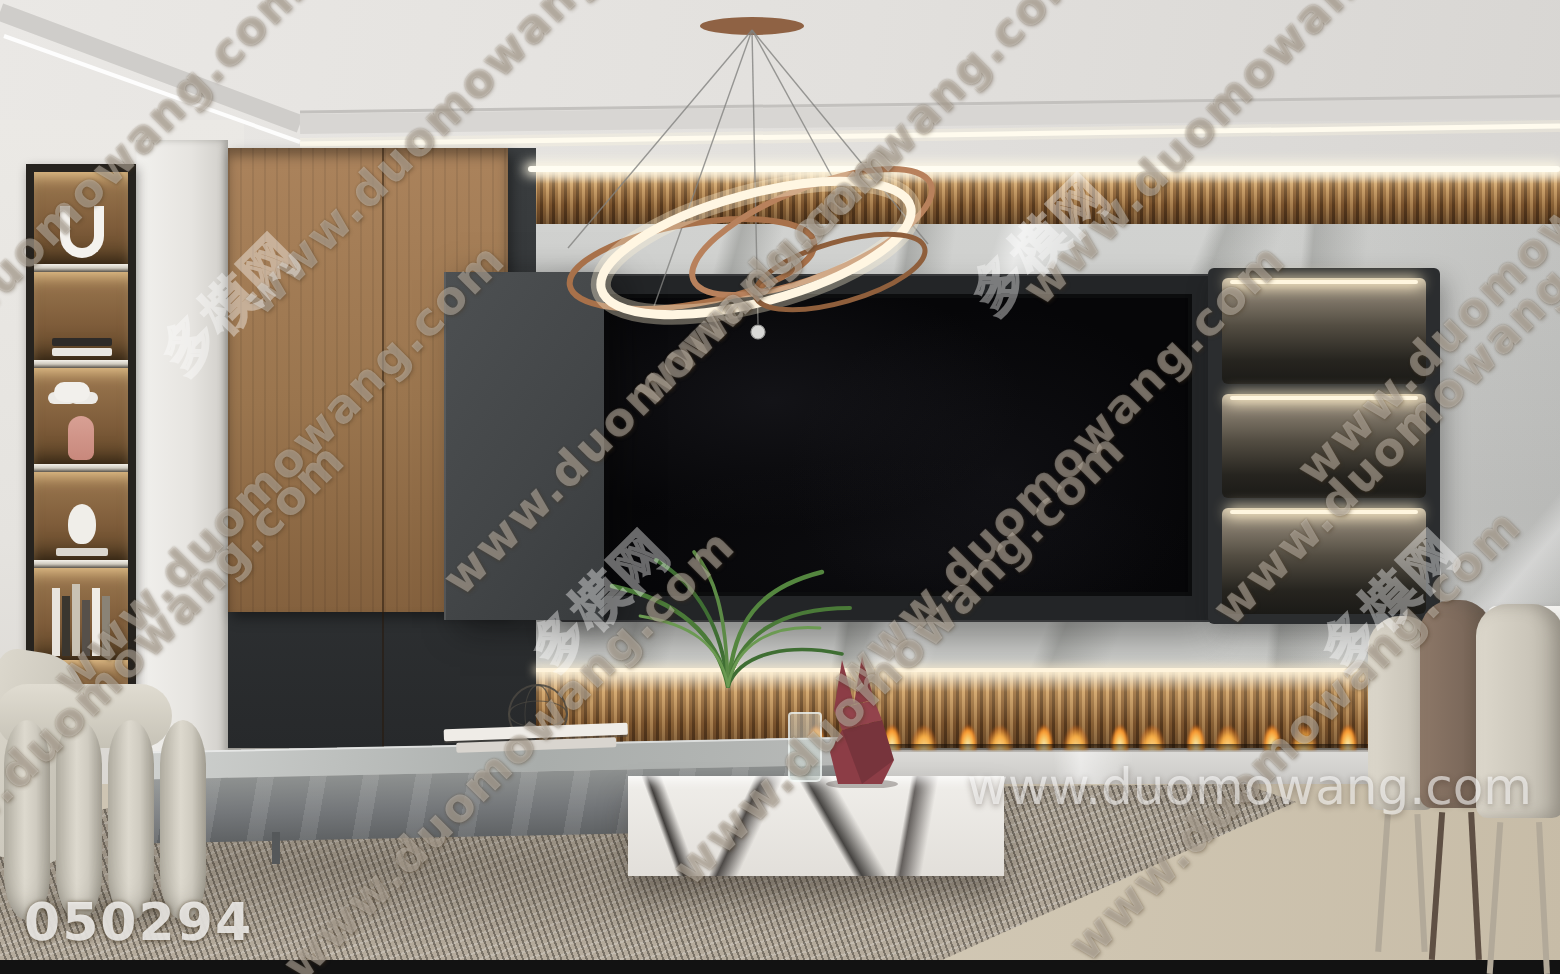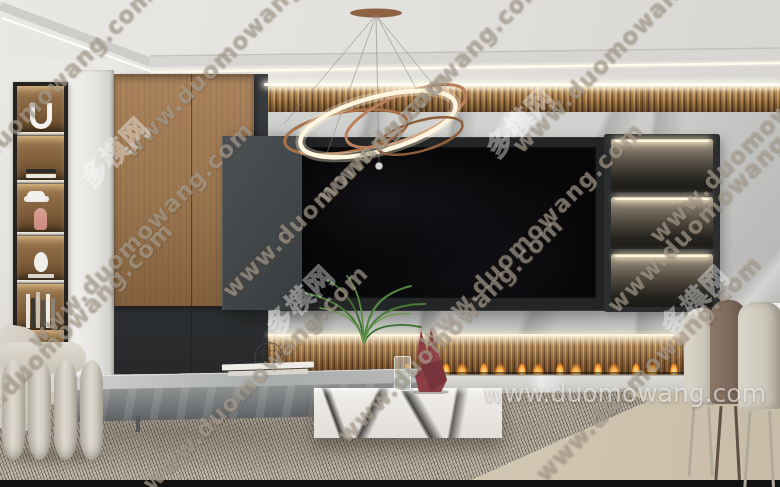--- a/index.html
+++ b/index.html
@@ -363,17 +363,18 @@
   <div class="wm" style="left:720px;top:200px">www.duomowang.com</div>
   <div class="wm" style="left:60px;top:335px">www.duomowang.com</div>
   <div class="wm" style="left:255px;top:378px">www.duomowang.com</div>
   <div class="wm" style="left:450px;top:330px">www.duomowang.com</div>
   <div class="wm" style="left:648px;top:368px">www.duomowang.com</div>
   <div class="wm wm-cn" style="left:115px;top:152px">多模网</div>
   <div class="wm wm-cn" style="left:520px;top:122px">多模网</div>
   <div class="wm wm-cn" style="left:300px;top:300px">多模网</div>
   <div class="wm wm-cn" style="left:695px;top:300px">多模网</div>
 
+  <div class="photo-id">050294</div>
   <div class="brand">
     <div class="url">www.duomowang.com</div>
   </div>
 
 </div>
 
 </body></html>

